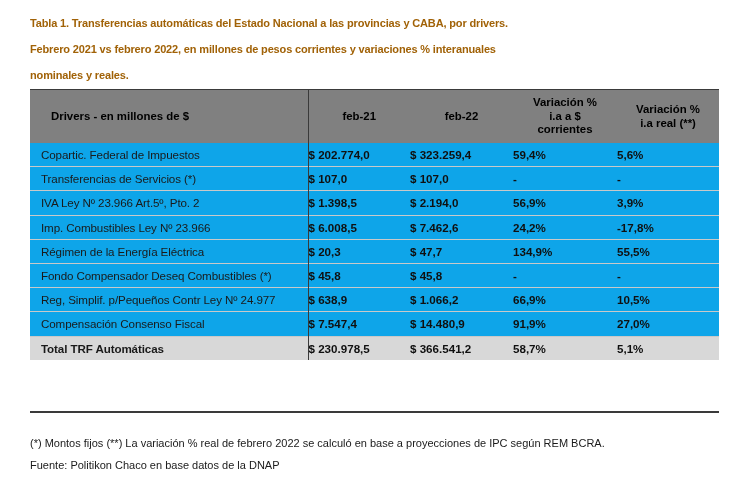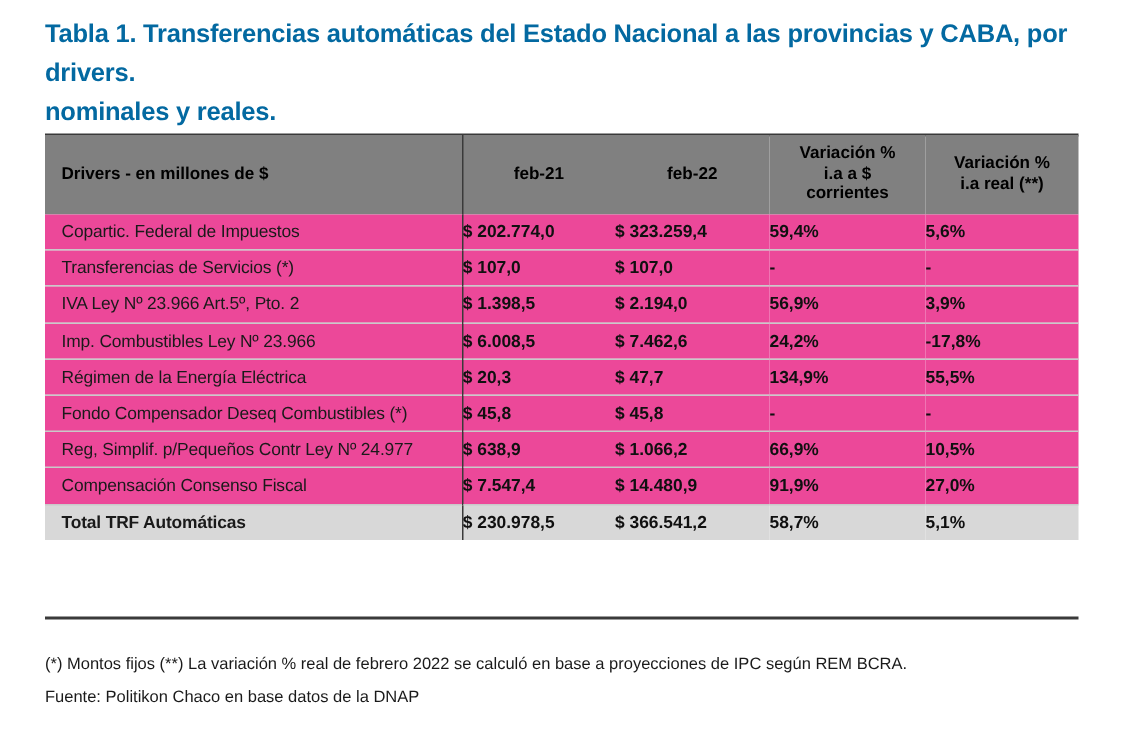--- a/index.html
+++ b/index.html
@@ -19,25 +19,25 @@
     width: 750px;
     height: 493px;
     box-sizing: border-box;
     padding: 0;
   }
   .title-block {
     position: absolute;
     left: 30px;
     top: 10px;
     width: 700px;
-    font-size: 17px;
+    font-size: 11px;
     font-weight: bold;
     line-height: 26px;
     letter-spacing: -0.15px;
-    color: #0369a1;
+    color: #a16207;
   }
   .tbl-wrap {
     position: absolute;
     left: 30px;
     top: 90px;
     width: 689px;
   }
   table.data {
     width: 689px;
     border-collapse: collapse;
@@ -56,35 +56,35 @@
     font-weight: bold;
     font-size: 11.4px;
     line-height: 13.5px;
     padding: 0;
     height: 53px;
     vertical-align: middle;
     border: none;
   }
   thead th.h-label {
     text-align: left;
-    padding-left: 11px;
+    padding-left: 21px;
     border-right: 1.5px solid #3a3a3a;
   }
   thead th.h-num {
     text-align: center;
   }
   thead th .hl2 { display: block; }
 
   tbody td {
     height: 23.2px;
     padding: 0;
     font-size: 11.6px;
     border: none;
     vertical-align: middle;
-    background: #ec4899;
+    background: #0ea5e9;
   }
   tbody tr.sep td { border-top: 1px solid #c9c9c9; }
   tbody td.t-label {
     text-align: left;
     padding-left: 11px;
     border-right: 1.5px solid #3a3a3a;
     color: #1a1a1a;
     letter-spacing: -0.1px;
   }
   tbody td.t-num {
@@ -132,20 +132,21 @@
   .footnotes .fn-line { white-space: nowrap; }
   .footnotes b { font-weight: normal; }
 </style>
 </head>
 <body>
 
 <div class="page">
 
   <div class="title-block">
     <div>Tabla 1. Transferencias automáticas del Estado Nacional a las provincias y CABA, por drivers.</div>
+    <div>Febrero 2021 vs febrero 2022, en millones de pesos corrientes y variaciones % interanuales</div>
     <div>nominales y reales.</div>
   </div>
 
   <div class="tbl-outline-top"></div>
 
   <div class="tbl-wrap">
     <table class="data">
       <colgroup>
         <col class="c-label">
         <col class="c-feb21">

